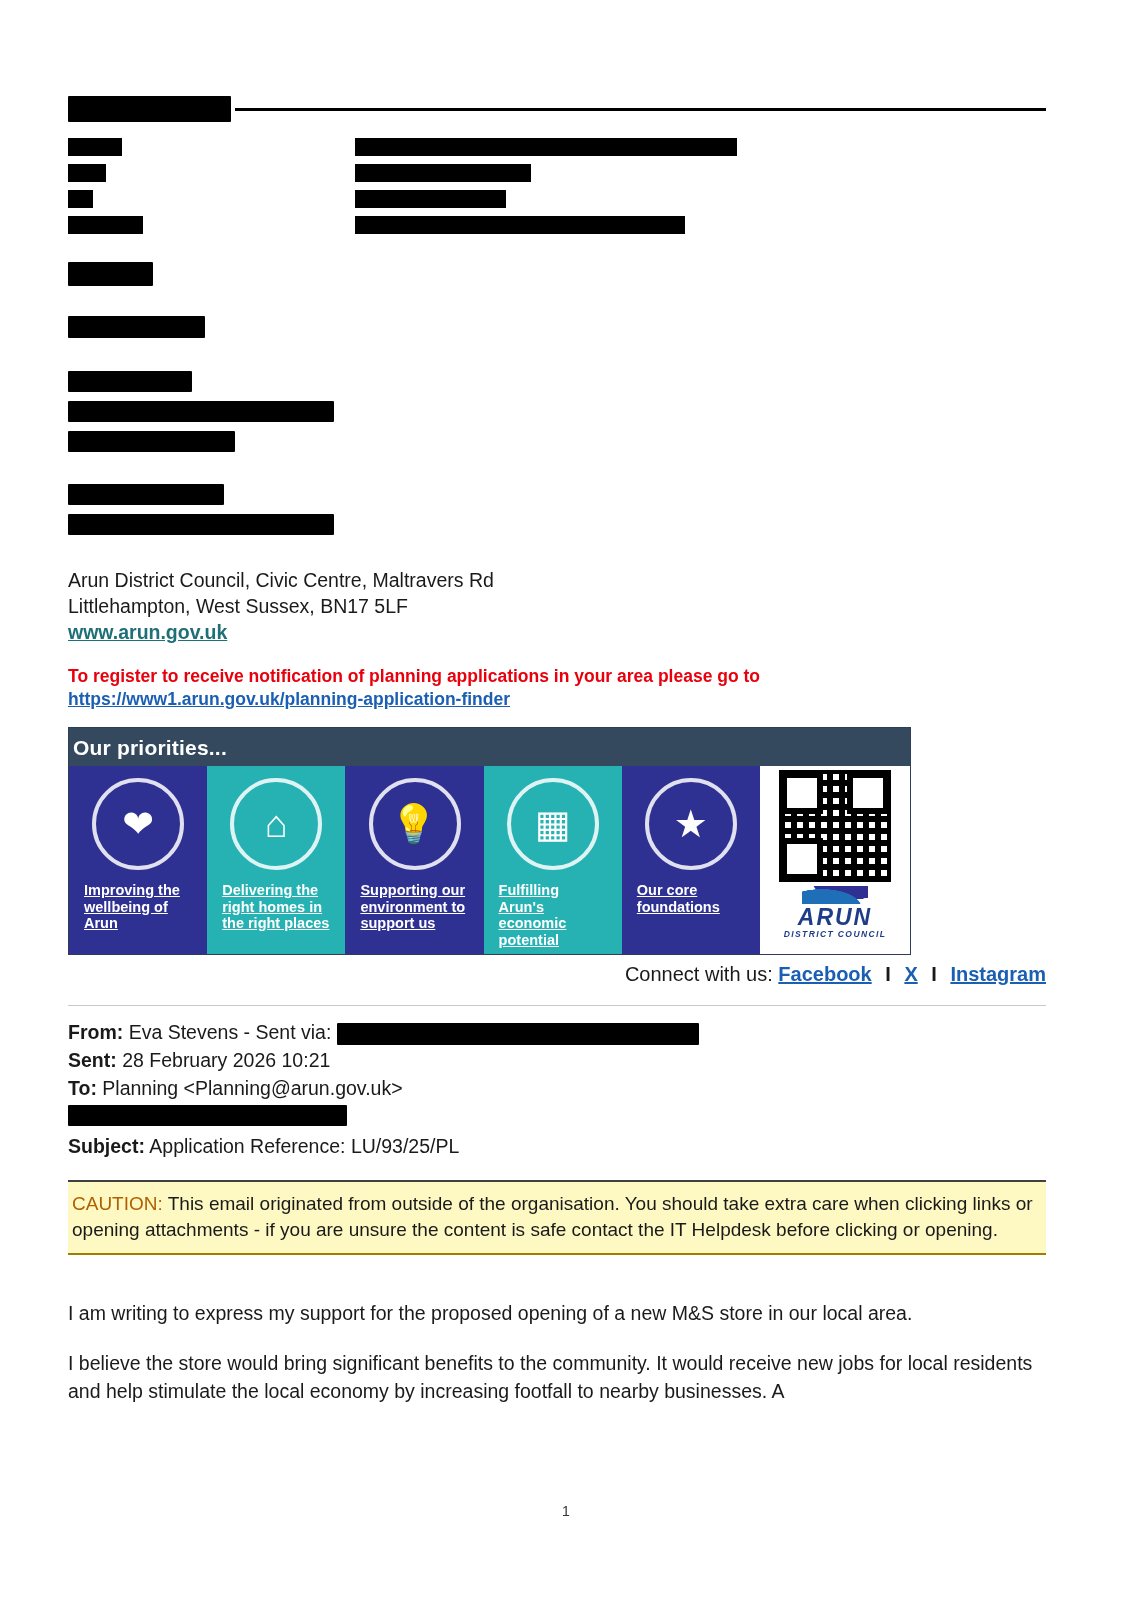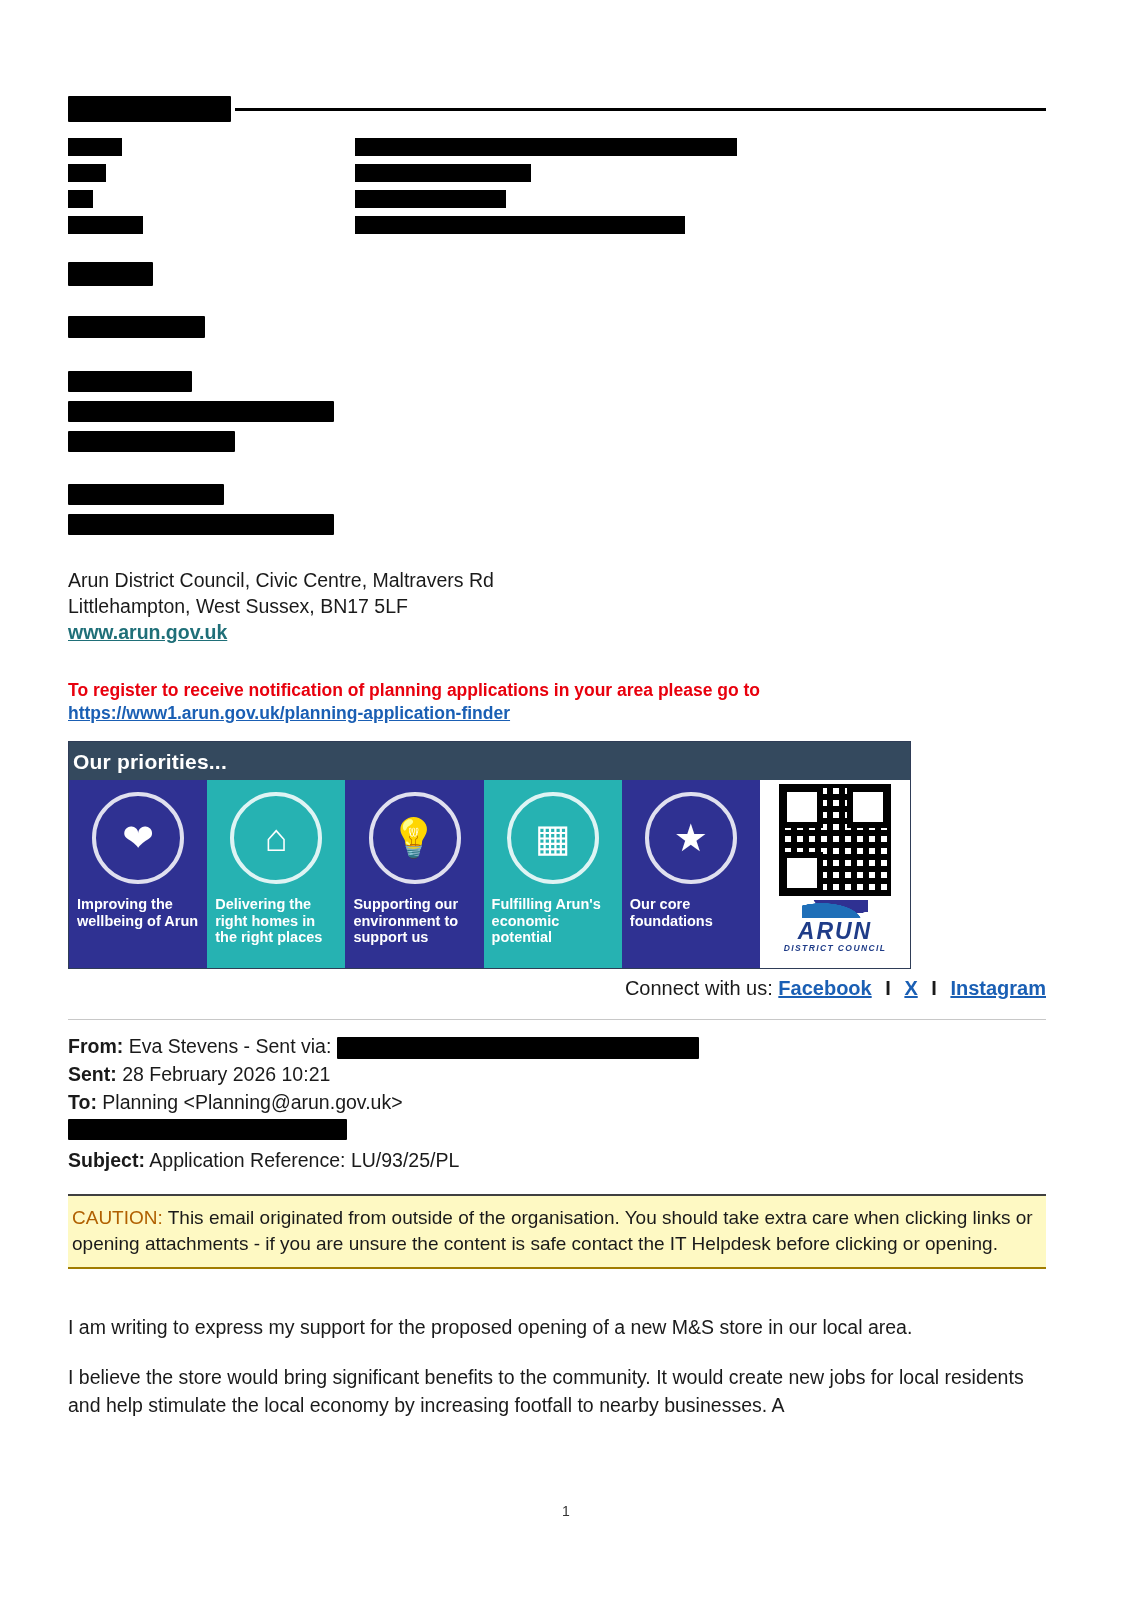--- a/index.html
+++ b/index.html
@@ -73,21 +73,21 @@
     line-height: 26px;
     color: #1a1a1a;
   }
   .addr a.weblink {
     color: #1f6f78;
     font-weight: bold;
     text-decoration: underline;
   }
 
   .notice {
-    margin-top: 34px;
+    margin-top: 20px;
     font-size: 17.5px;
     font-weight: bold;
     line-height: 23px;
   }
   .notice .red { color: #e8000d; }
   .notice a {
     color: #1a5fb4;
     text-decoration: underline;
   }
 
@@ -134,21 +134,22 @@
     display: flex; align-items: center; justify-content: center;
     color: #fff;
     font-size: 38px;
     line-height: 1;
   }
   .prio .plabel {
     color: #fff;
     font-weight: bold;
     font-size: 14.5px;
     line-height: 16.5px;
-    padding: 0 8px;
+    padding: 0 15px;
+    text-decoration: underline;
   }
   .qr-cell {
     width: 150px;
     background: #fff;
     display: flex;
     flex-direction: column;
     align-items: center;
     justify-content: flex-start;
     padding-top: 4px;
     box-sizing: border-box;
@@ -393,19 +394,19 @@
       </div>
     </div>
 
     <div class="caution">
       <span class="word">CAUTION:</span>
       <span>This email originated from outside of the organisation. You should take extra care when clicking links or opening attachments - if you are unsure the content is safe contact the IT Helpdesk before clicking or opening.</span>
     </div>
 
     <div class="body-text">
       <p>I am writing to express my support for the proposed opening of a new M&amp;S store in our local area.</p>
-      <p>I believe the store would bring significant benefits to the community. It would create new jobs for local residents and help stimulate the local economy by increasing footfall to nearby businesses. A</p>
+      <p>I believe the store would bring significant benefits to the community. It would receive new jobs for local residents and help stimulate the local economy by increasing footfall to nearby businesses. A</p>
     </div>
 
   </div>
 
   <div class="pagenum">1</div>
 </div>
 
 </body></html>

